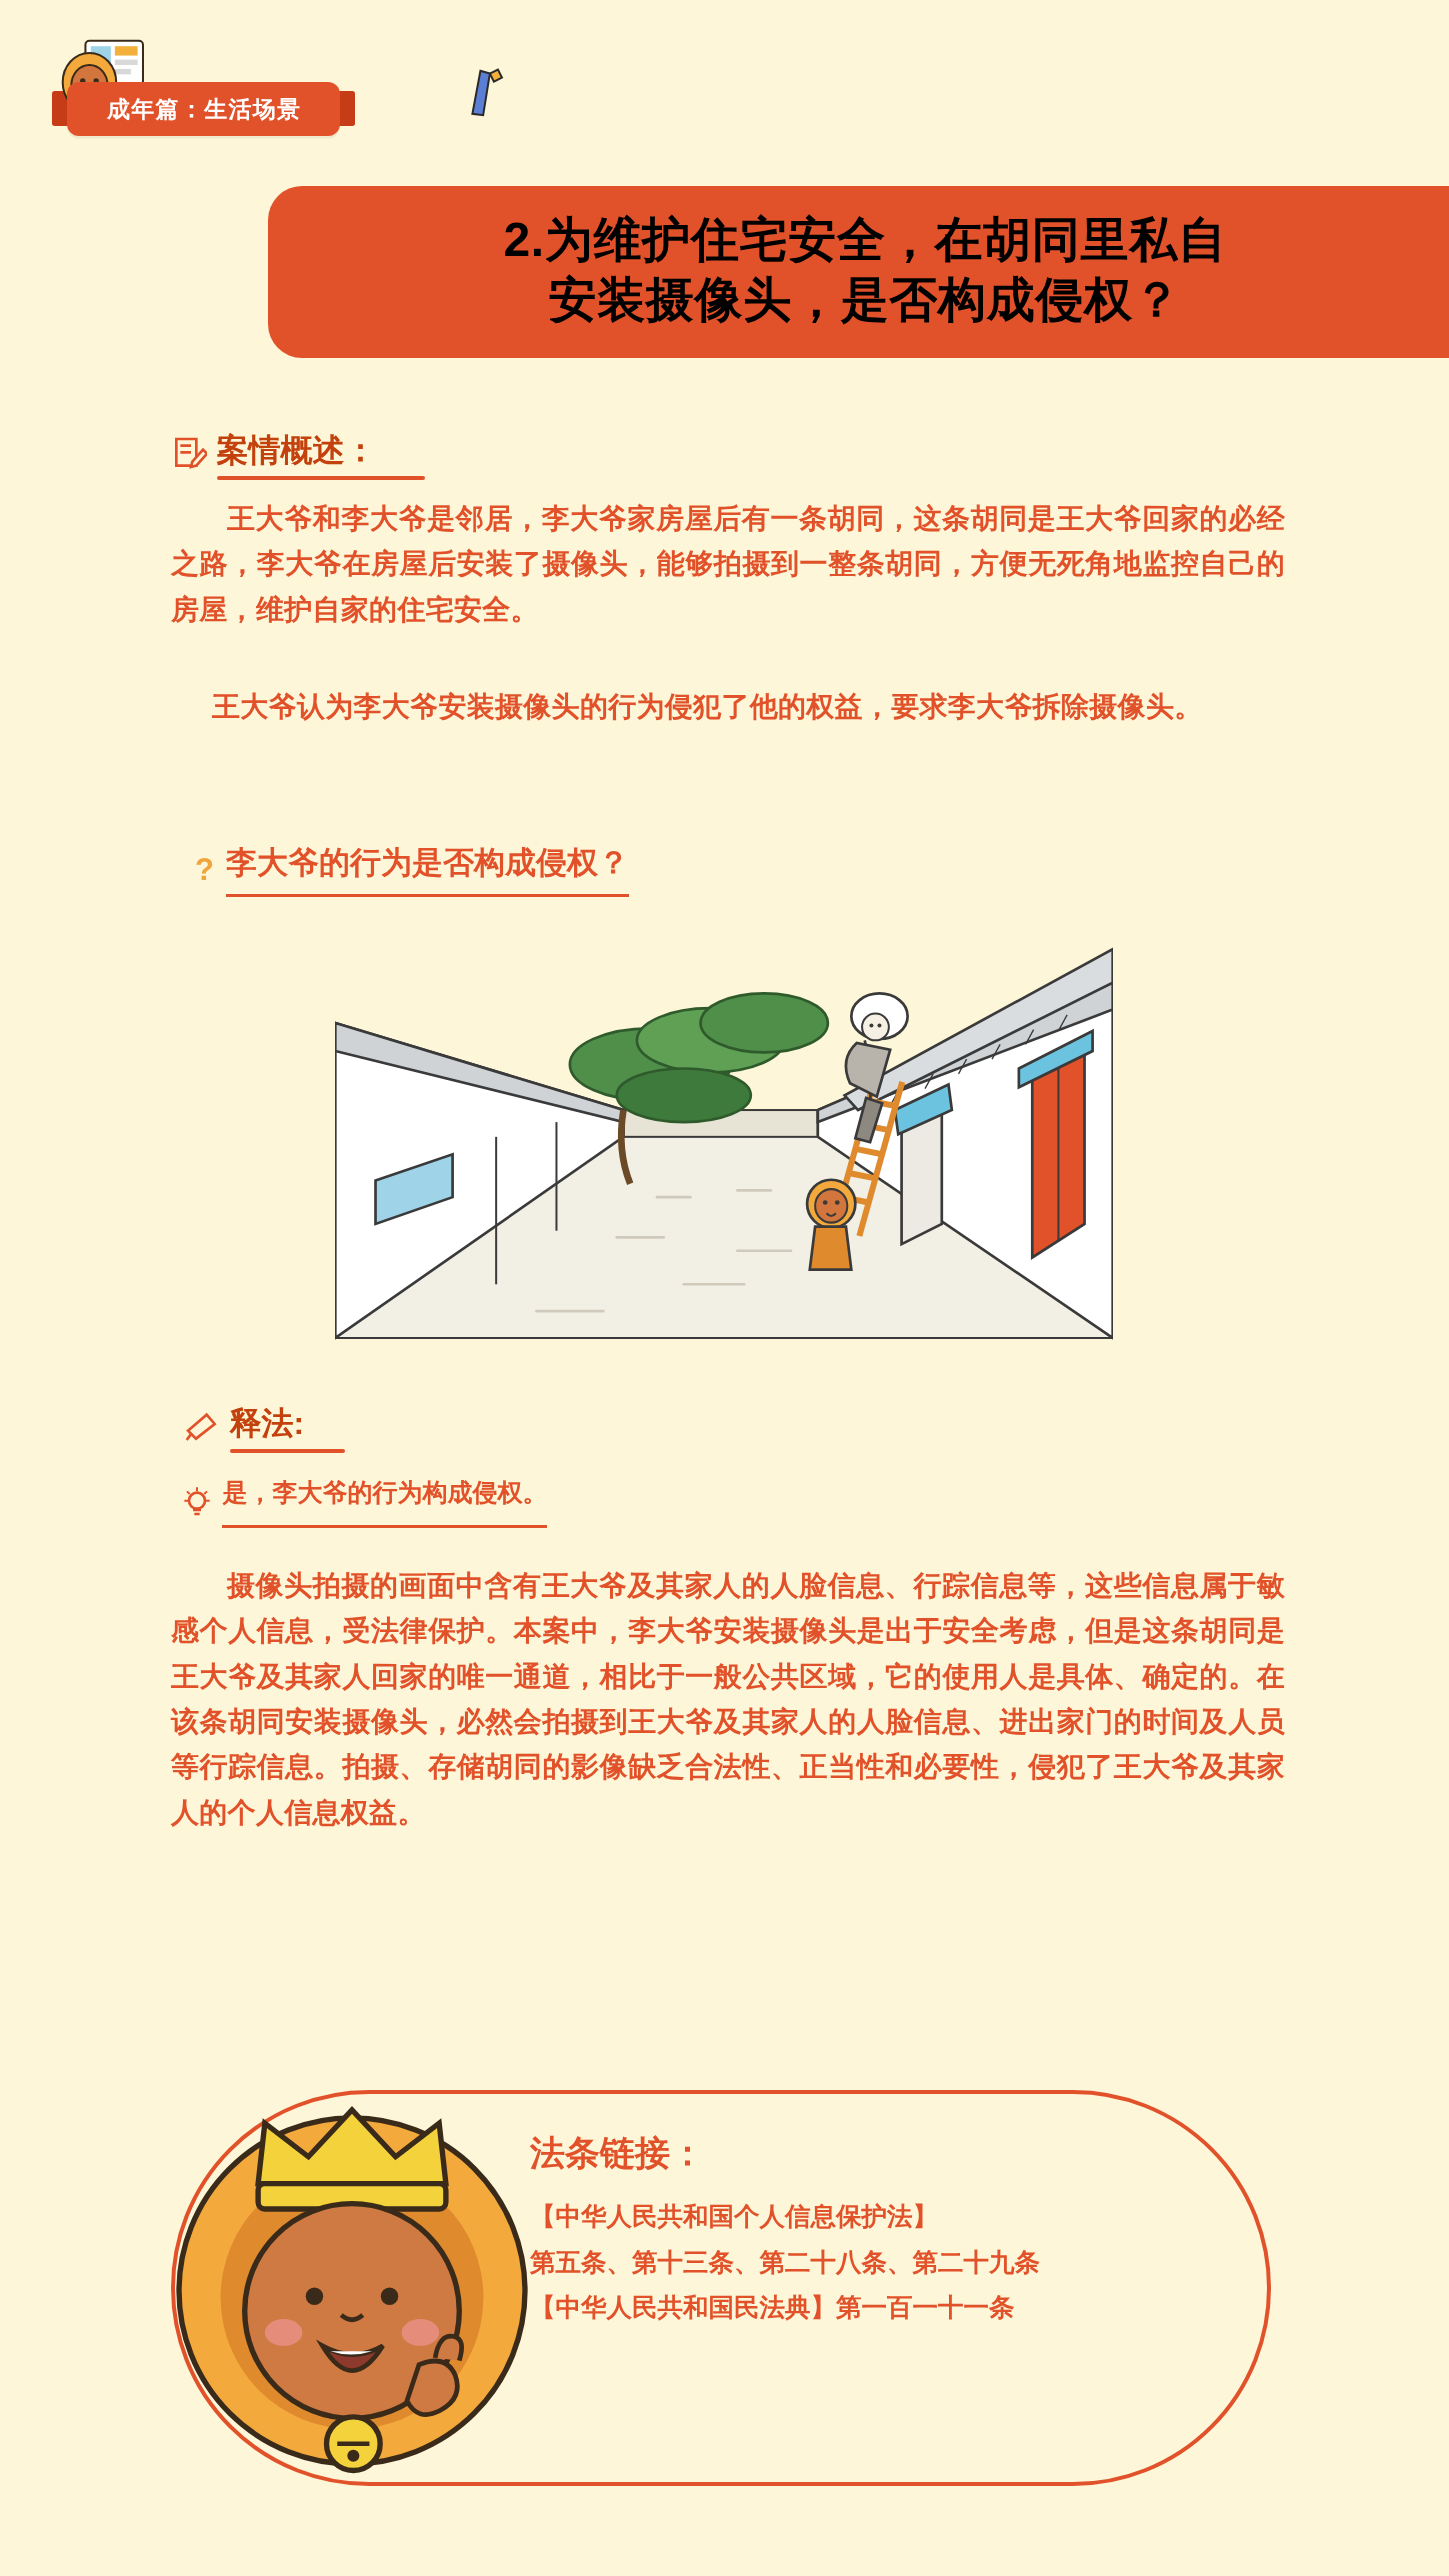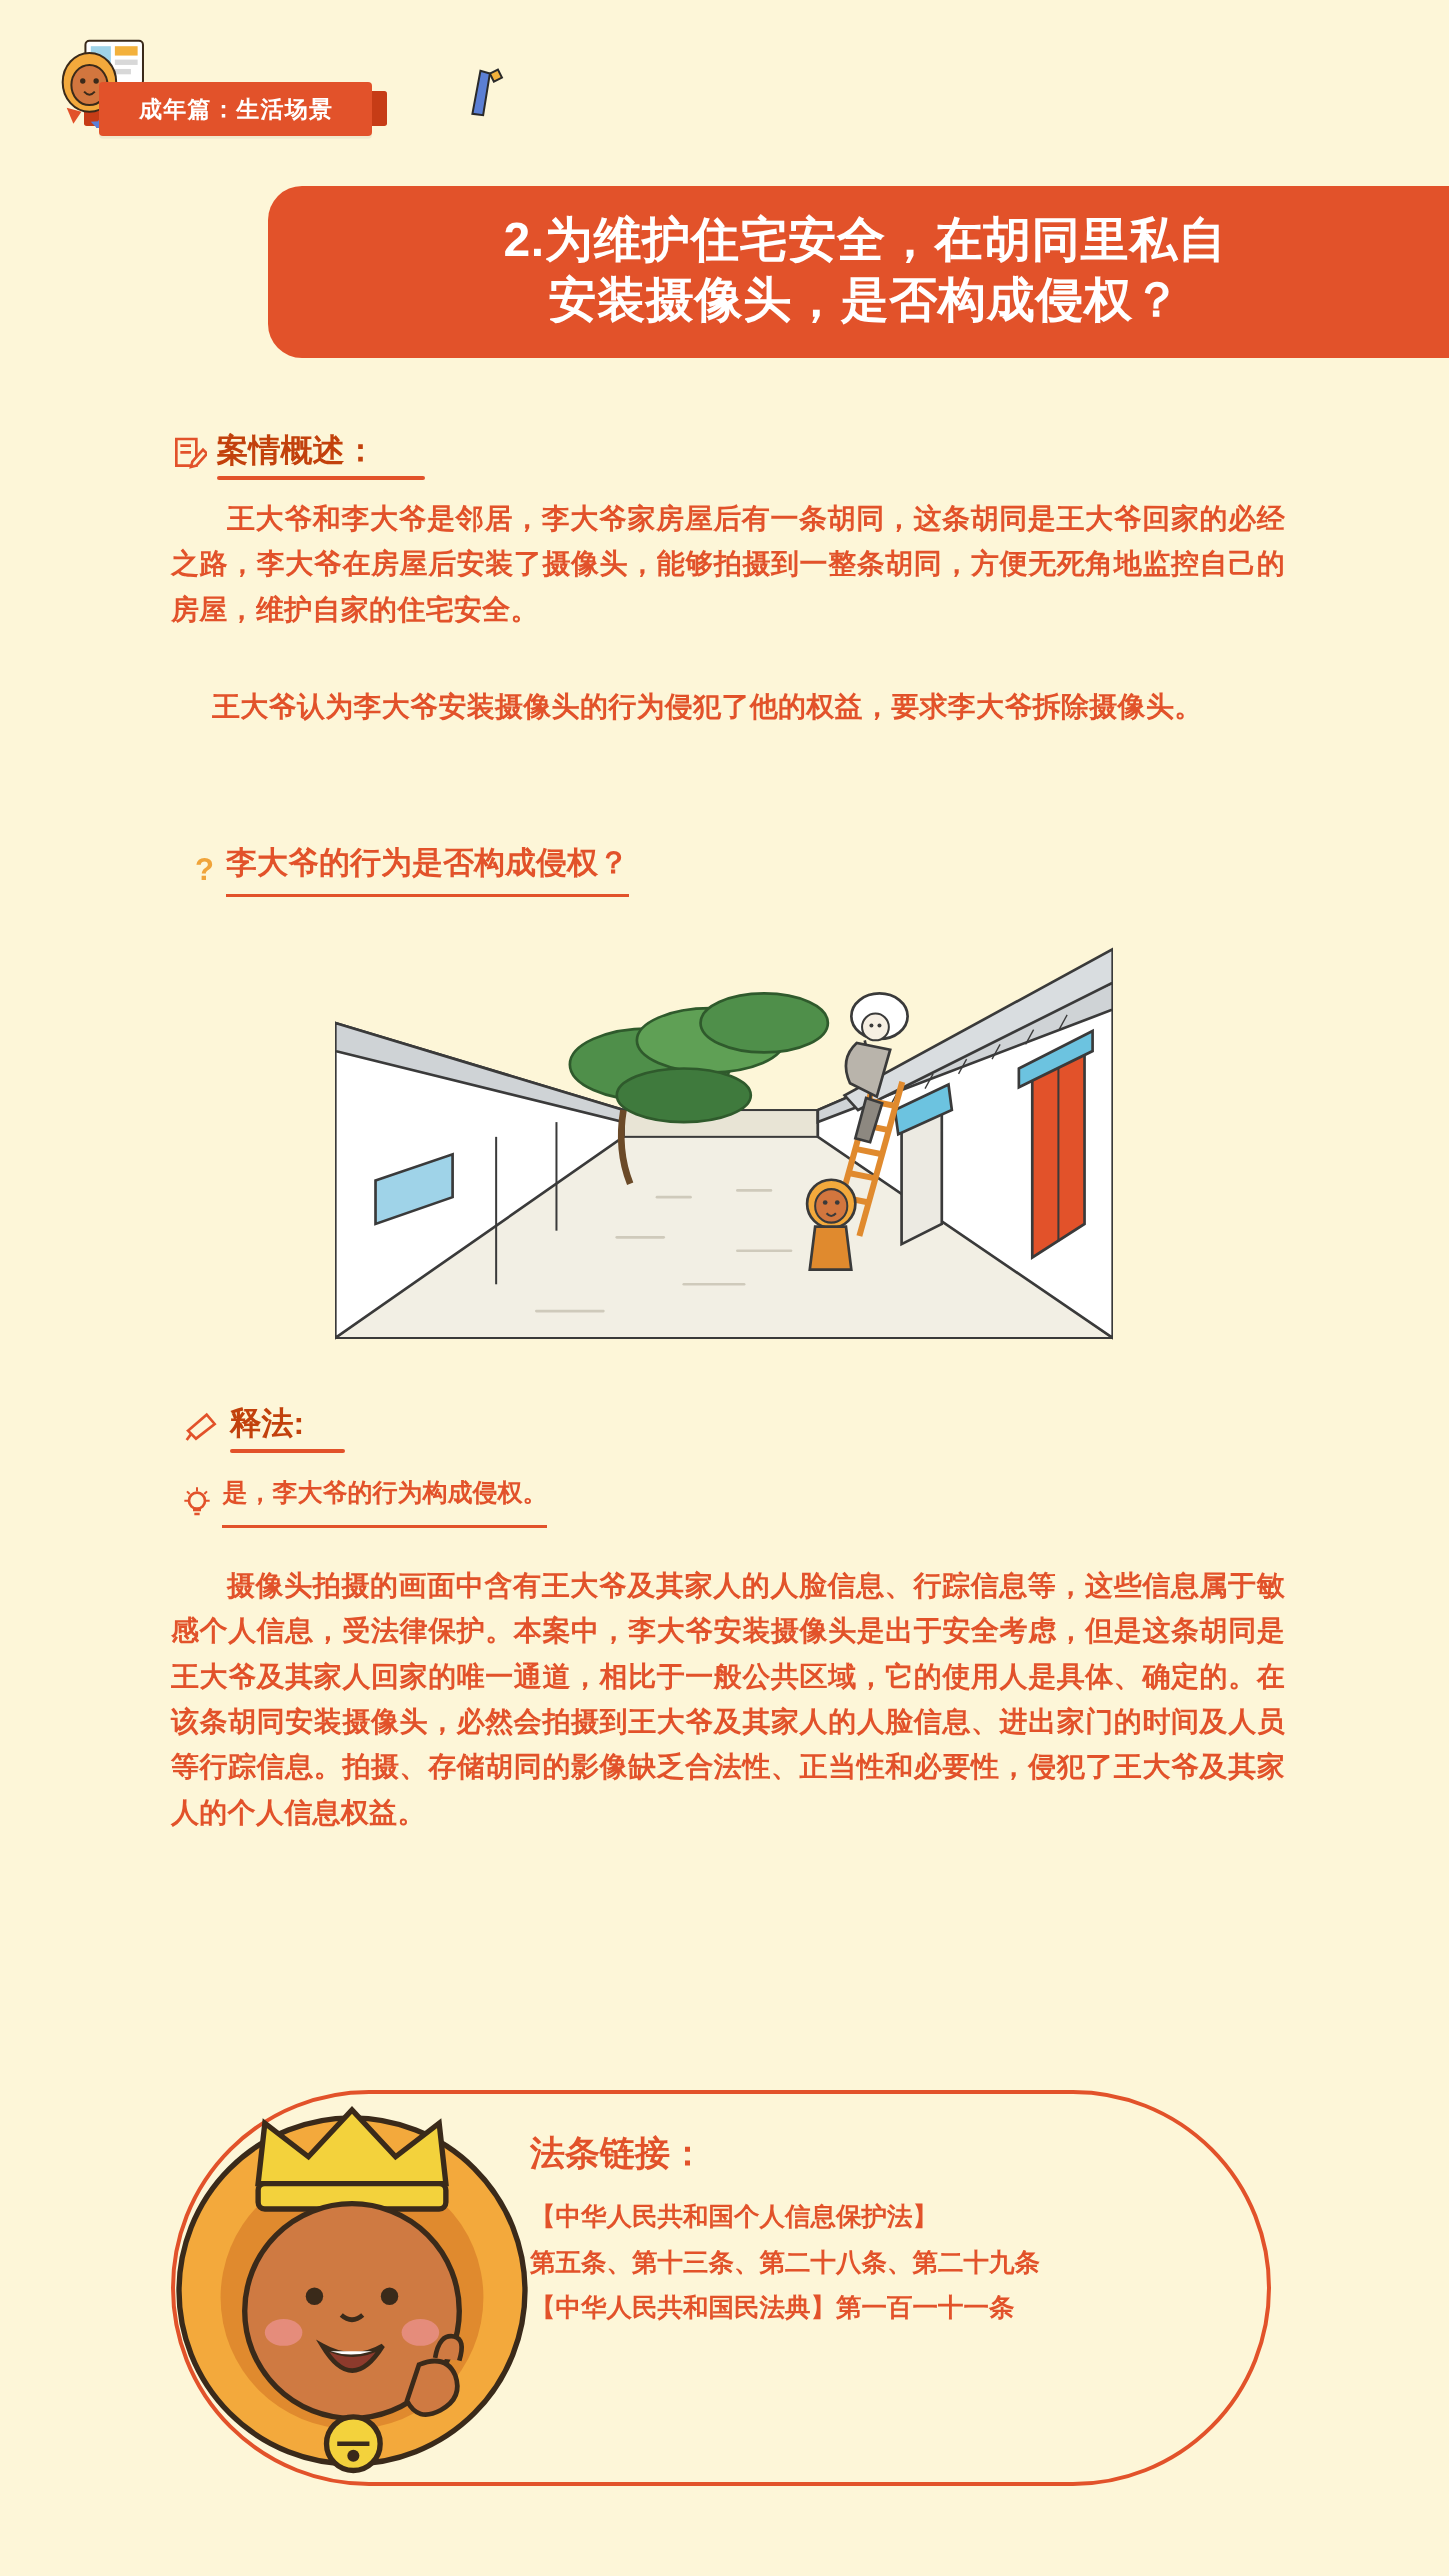--- a/index.html
+++ b/index.html
@@ -22,26 +22,25 @@
     left: 0;
     width: 1449px;
     height: 168px;
   }
   .ribbon {
     position: absolute;
     left: 67px;
     top: 82px;
     height: 54px;
     background: #e2522a;
-    border-radius: 4px;
+    border-radius: 12px;
     display: flex;
     align-items: center;
     padding: 0 39px 0 40px;
     box-shadow: 0 2.7px 0 rgba(0,0,0,0.05);
-    margin-left: 32px;
   }
   .ribbon-label {
     color: #ffffff;
     font-size: 23px;
     font-weight: bold;
     letter-spacing: 1.3px;
     white-space: nowrap;
   }
   .ribbon::before {
     content: "";
@@ -86,21 +85,21 @@
     left: 268px;
     top: 186px;
     width: 1181px;
     min-height: 168px;
     background: #e2522a;
     border-radius: 34px 0 0 34px;
     padding: 24px 27px 27px 40px;
     box-sizing: border-box;
   }
   .title-line {
-    color: #ffffff;
+    color: #000000;
     font-size: 48px;
     font-weight: bold;
     line-height: 1.26;
     letter-spacing: 0.7px;
     text-align: center;
   }
 
   
   .section-head {
     position: absolute;

